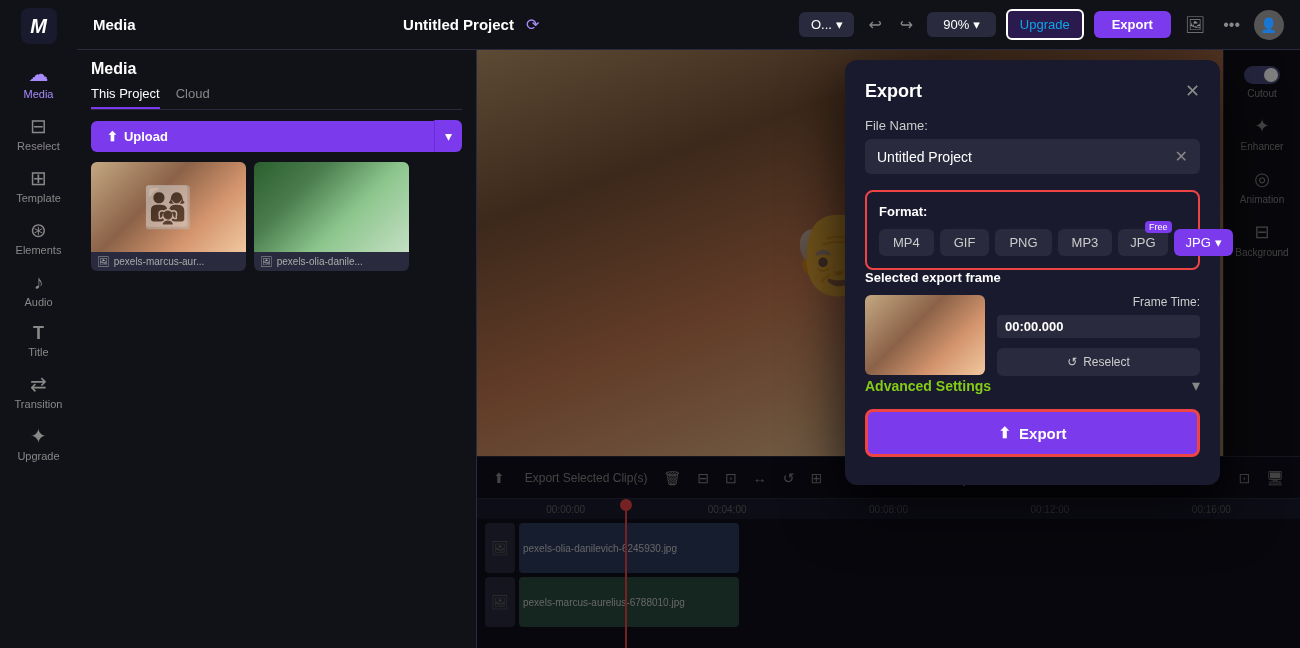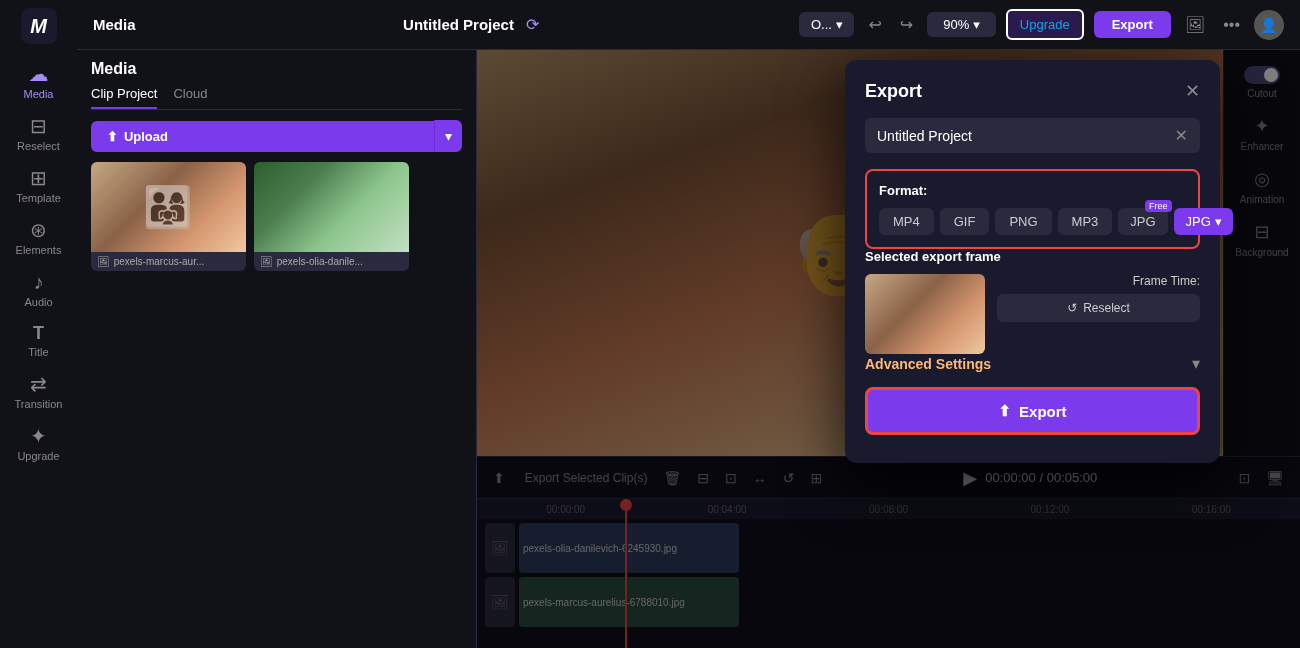--- a/index.html
+++ b/index.html
@@ -678,21 +678,21 @@
 
     
     .advanced-section {
       display: flex;
       justify-content: space-between;
       align-items: center;
       margin-bottom: 14px;
       cursor: pointer;
     }
     .advanced-label {
-      color: #fdba74;
+      color: #84cc16;
       font-size: 14px;
       font-weight: 600;
     }
     .advanced-chevron {
       color: #888;
       font-size: 16px;
     }
 
     
     .export-modal-btn {
@@ -794,21 +794,21 @@
       <div class="avatar">👤</div>
     </div>
   </div>
 
   <div class="content-row">
 
     <div class="media-panel">
       <div class="media-header">
         <div class="media-title">Media</div>
         <div class="media-tabs">
-          <span class="media-tab active">Clip Project</span>
+          <span class="media-tab active">This Project</span>
           <span class="media-tab">Cloud</span>
         </div>
       </div>
       <div class="upload-btn-row">
         <button class="upload-btn">
           <span>⬆</span>
           <span>Upload</span>
         </button>
         <button class="upload-dropdown">▾</button>
       </div>
@@ -933,20 +933,21 @@
         </div>
       </div>
 
       <div class="modal-overlay" style="position:absolute;top:0;left:0;right:0;bottom:0;">
         <div class="export-modal">
           <div class="modal-header">
             <span class="modal-title">Export</span>
             <button class="modal-close">✕</button>
           </div>
 
+          <div class="modal-field-label">File Name:</div>
           <div class="modal-input-row">
             <input class="modal-input" type="text" value="Untitled Project" style="">
             <button class="modal-input-clear">✕</button>
           </div>
 
           <div class="format-section">
             <div class="format-label">Format:</div>
             <div class="format-options">
               <button class="format-btn">MP4</button>
               <button class="format-btn">GIF</button>
@@ -964,20 +965,21 @@
           </div>
 
           <div class="frame-section">
             <div class="frame-label">Selected export frame</div>
             <div class="frame-content">
               <div class="frame-thumb">
                 <div class="frame-thumb-img"></div>
               </div>
               <div class="frame-info">
                 <div class="frame-time-label">Frame Time:</div>
+                <div class="frame-time-value">00:00.000</div>
                 <button class="reselect-btn">
                   <span>↺</span>
                   <span>Reselect</span>
                 </button>
               </div>
             </div>
           </div>
 
           <div class="advanced-section">
             <span class="advanced-label">Advanced Settings</span>

